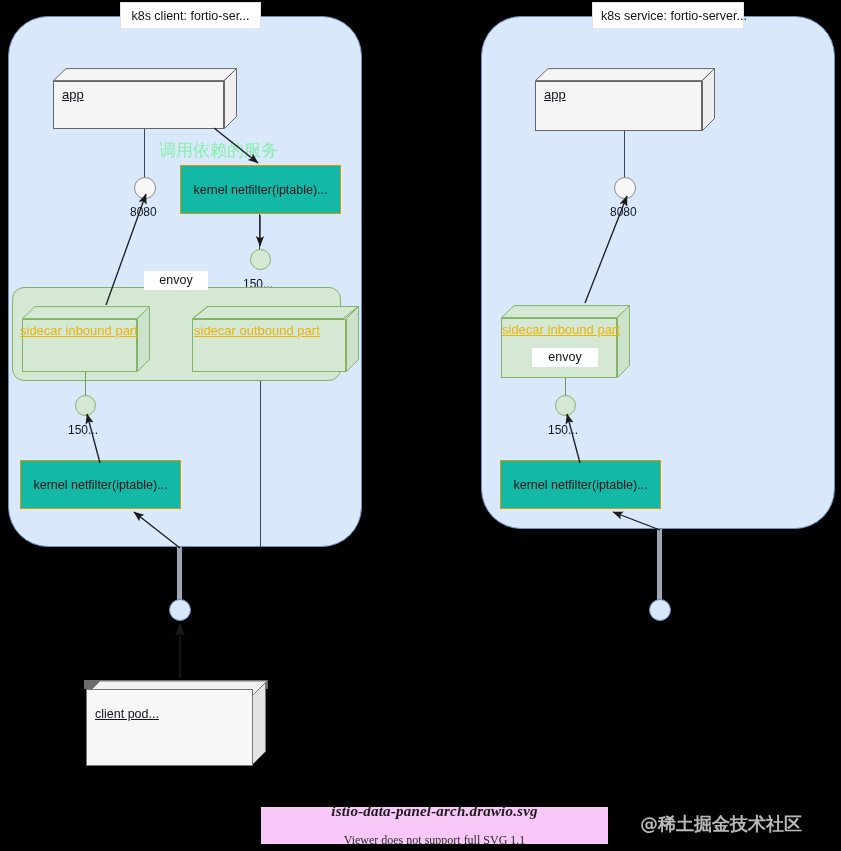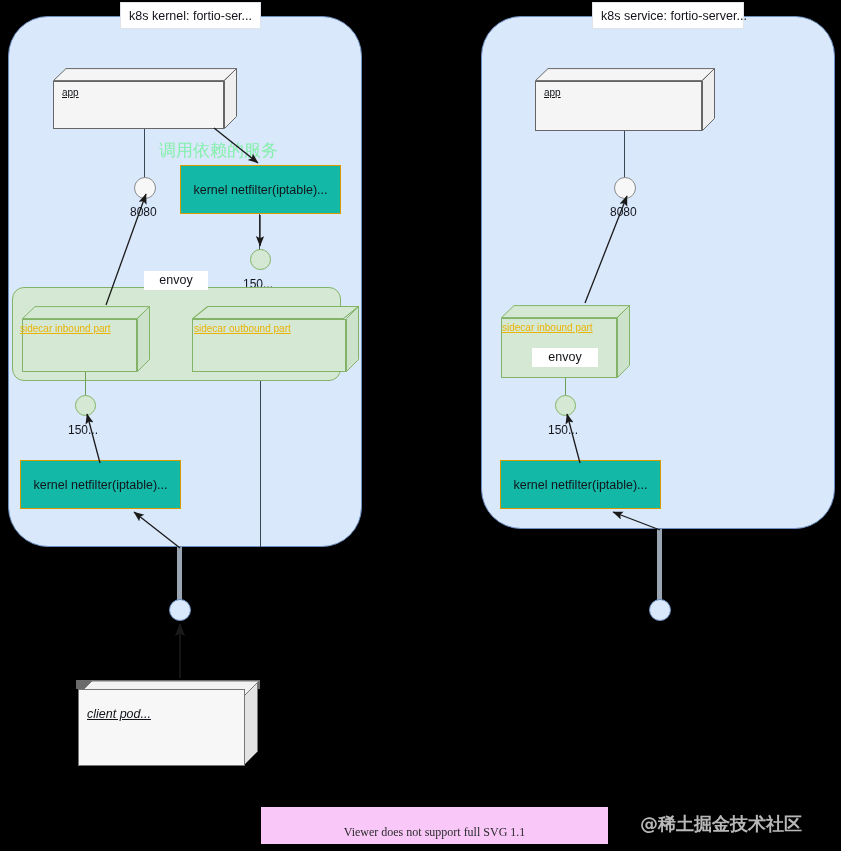--- a/index.html
+++ b/index.html
@@ -35,21 +35,21 @@
     box-sizing:border-box;
     border:1px solid #666666;
     background:#f5f5f5;
   }
   .box3d .top{
     position:absolute;left:0;top:0;width:100%;height:13px;
     pointer-events:none;
   }
   .box3d .lbl{
     position:absolute;left:9px;top:19px;
-    font-size:10px;color:#12141a;
+    font-size:13px;color:#12141a;
     text-decoration:underline;
     white-space:nowrap;
   }
   
   .box3d.green .face{border-color:#82b366;background:#d5e8d4;}
   .box3d.green .lbl{color:#eab308;}
 
   
   .envoy-group{
     position:absolute;
@@ -154,21 +154,21 @@
     font-family:"DejaVu Sans","Liberation Sans",sans-serif;
   }
 </style>
 </head>
 <body>
 
 <div id="canvas">
 
   <div class="pod" style="left:8px;top:16px;width:354px;height:531px;"></div>
 
-  <div class="pod-title" style="left:120px;top:2px;width:141px;height:27px;line-height:19px;">k8s kernel: fortio-ser...</div>
+  <div class="pod-title" style="left:120px;top:2px;width:141px;height:27px;line-height:19px;">k8s client: fortio-ser...</div>
 
   <div class="box3d" style="left:53px;top:68px;width:184px;height:61px;">
     <svg class="top" viewBox="0 0 184 13" preserveAspectRatio="none">
       <polygon points="0.5,12.6 13,0.6 183.5,0.6 171,12.6" fill="#f5f5f5" stroke="#666666" stroke-width="1"></polygon>
     </svg>
     <svg style="position:absolute;right:0;top:0;width:13px;height:61px;" viewBox="0 0 13 61" preserveAspectRatio="none">
       <polygon points="0.5,12.5 12.5,0.5 12.5,48.5 0.5,60.5" fill="#efefef" stroke="#666666" stroke-width="1"></polygon>
     </svg>
     <div class="face"></div>
     <div class="lbl">app</div>
@@ -255,21 +255,21 @@
 
   <div class="stem green" style="left:565px;top:378px;width:1.2px;height:18px;"></div>
   <div class="port green" style="left:555px;top:395px;width:21px;height:21px;"></div>
   <div class="port-label" style="left:548px;top:423px;">150...</div>
 
   <div class="netfilter" style="left:500px;top:460px;width:161px;height:49px;">kernel netfilter(iptable)...</div>
 
   <div class="stem blue-thick" style="left:657px;top:529px;width:5px;height:72px;"></div>
   <div class="port blue" style="left:649px;top:599px;width:22px;height:22px;"></div>
 
-  <div class="clientpod" style="left:76px;top:680px;width:184px;height:86px;font-style:italic;">
+  <div class="clientpod" style="left:84px;top:680px;width:184px;height:86px;">
     <div class="shadowbar"></div>
     <svg style="position:absolute;right:0;top:0;width:17px;height:86px;" viewBox="0 0 17 86" preserveAspectRatio="none">
       <polygon points="0.5,14.5 14.5,0.5 14.5,71.5 0.5,85.5" fill="#e3e3e3" stroke="#777777" stroke-width="1"></polygon>
     </svg>
     <svg style="position:absolute;left:0;top:0;width:184px;height:16px;" viewBox="0 0 184 16" preserveAspectRatio="none">
       <polygon points="2,15 16,1 183,1 169,15" fill="#f2f2f2" stroke="#777777" stroke-width="1"></polygon>
     </svg>
     <div class="face"></div>
     <div class="lbl">client pod...</div>
   </div>
@@ -294,18 +294,19 @@
     <path d="M585,303 L627,196" stroke="#1a1a1a" stroke-width="1.3" fill="none" marker-end="url(#arrowDark)"></path>
 
     <path d="M580,463 L567,414" stroke="#1a1a1a" stroke-width="1.3" fill="none" marker-end="url(#arrowDark)"></path>
 
     <path d="M660,530 L613,512" stroke="#1a1a1a" stroke-width="1.3" fill="none" marker-end="url(#arrowDark)"></path>
 
     <path d="M180,678 L180,624" stroke="#1a1a1a" stroke-width="1.6" fill="none" marker-end="url(#arrowDark)"></path>
   </svg>
 
   <div class="wm-file" style="left:261px;top:807px;width:347px;height:37px;">
+    <div class="t1">istio-data-panel-arch.drawio.svg</div>
     <div class="t2">Viewer does not support full SVG 1.1</div>
   </div>
 
   <div class="wm-brand" style="left:640px;top:812px;">@稀土掘金技术社区</div>
 
 </div>
 
 </body></html>

